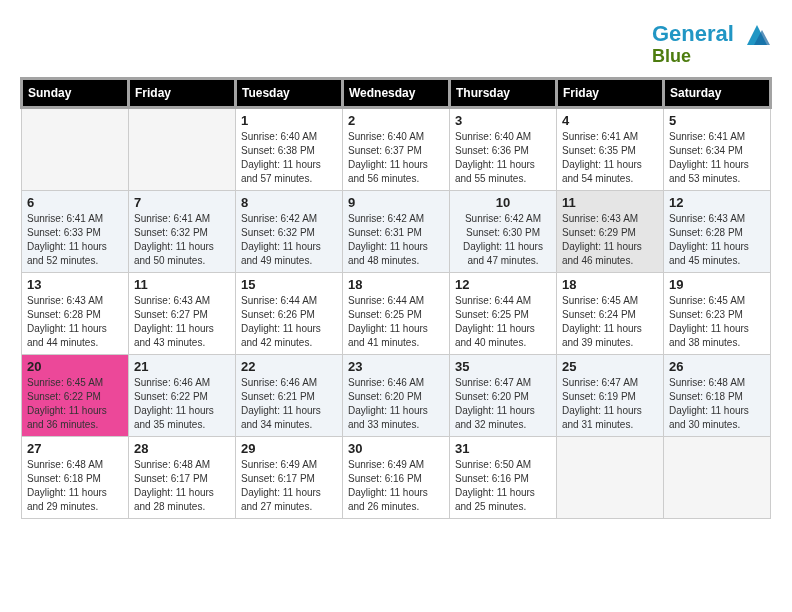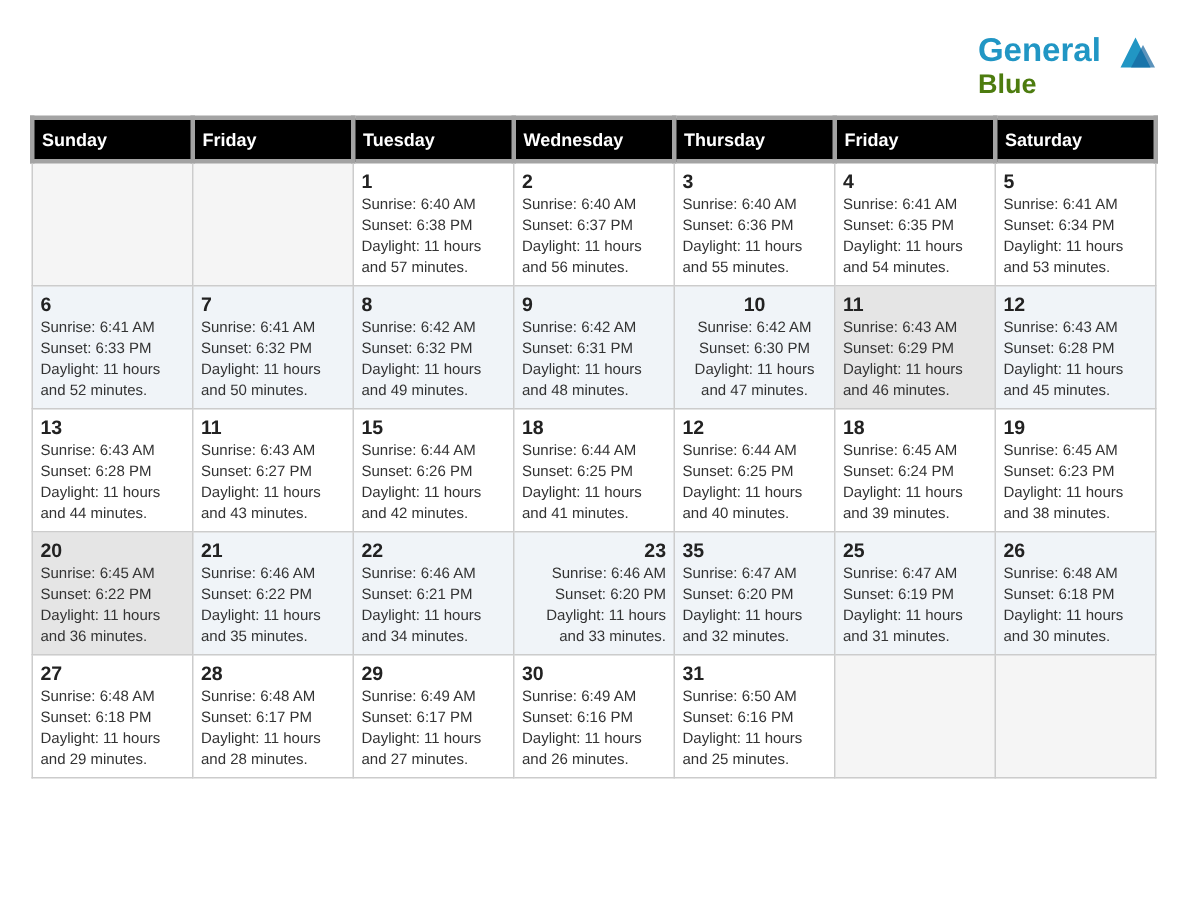--- a/index.html
+++ b/index.html
@@ -204,33 +204,33 @@
         <td>
           <div class="day-number">18</div>
           <div class="day-info">Sunrise: 6:45 AM<br>Sunset: 6:24 PM<br>Daylight: 11 hours and 39 minutes.</div>
         </td>
         <td>
           <div class="day-number">19</div>
           <div class="day-info">Sunrise: 6:45 AM<br>Sunset: 6:23 PM<br>Daylight: 11 hours and 38 minutes.</div>
         </td>
       </tr>
       <tr>
-        <td style="background: #e5e5e5;">
+        <td style="background: #ec4899;">
           <div class="day-number">20</div>
           <div class="day-info">Sunrise: 6:45 AM<br>Sunset: 6:22 PM<br>Daylight: 11 hours and 36 minutes.</div>
         </td>
         <td style="background: rgb(240, 244, 248);">
           <div class="day-number">21</div>
           <div class="day-info">Sunrise: 6:46 AM<br>Sunset: 6:22 PM<br>Daylight: 11 hours and 35 minutes.</div>
         </td>
         <td style="background: rgb(240, 244, 248);">
           <div class="day-number">22</div>
           <div class="day-info">Sunrise: 6:46 AM<br>Sunset: 6:21 PM<br>Daylight: 11 hours and 34 minutes.</div>
         </td>
-        <td style="background: rgb(240, 244, 248); text-align: right;">
+        <td style="background: rgb(240, 244, 248);">
           <div class="day-number">23</div>
           <div class="day-info">Sunrise: 6:46 AM<br>Sunset: 6:20 PM<br>Daylight: 11 hours and 33 minutes.</div>
         </td>
         <td style="background: rgb(240, 244, 248);">
           <div class="day-number">35</div>
           <div class="day-info">Sunrise: 6:47 AM<br>Sunset: 6:20 PM<br>Daylight: 11 hours and 32 minutes.</div>
         </td>
         <td style="background: rgb(240, 244, 248);">
           <div class="day-number">25</div>
           <div class="day-info">Sunrise: 6:47 AM<br>Sunset: 6:19 PM<br>Daylight: 11 hours and 31 minutes.</div>

